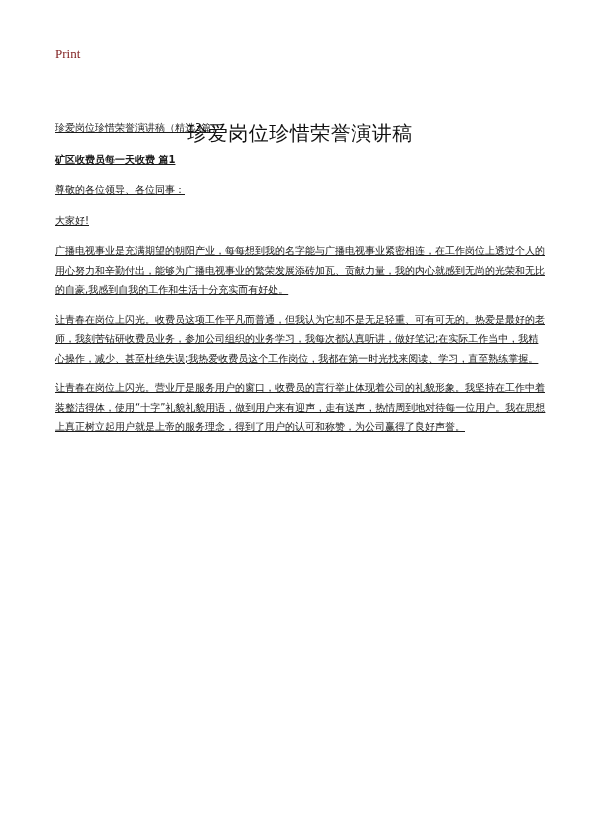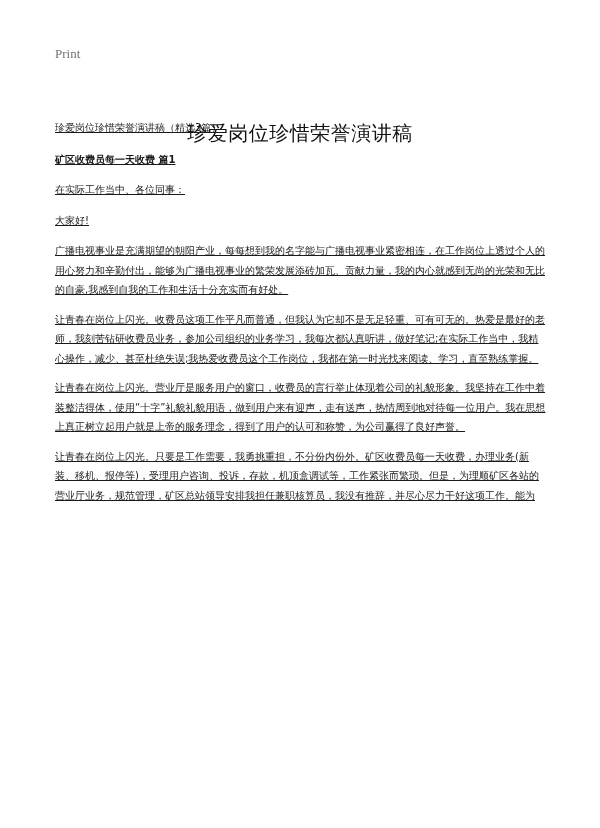--- a/index.html
+++ b/index.html
@@ -4,21 +4,21 @@
 <style>
   html, body { margin: 0; padding: 0; background: #ffffff; }
   body {
     width: 600px; height: 828px; overflow: hidden;
     font-family: "DejaVu Sans", sans-serif;
     color: #1a1a1a;
   }
   .page { position: relative; width: 600px; height: 828px; }
   .print-label {
     position: absolute; left: 55px; top: 46px;
-    font-family: "Liberation Serif", serif; font-size: 13px; color: #737373;
+    font-family: "Liberation Serif", serif; font-size: 13px; color: #7f1d1d;
   }
   .doc-title {
     position: absolute; left: 0; width: 600px; top: 80px;
     text-align: center; font-size: 20px; color: #111; letter-spacing: 0.5px; margin-top: 40px;
   }
   .content {
     position: absolute; left: 55px; top: 118px; width: 492px;
     font-size: 10px; line-height: 19.5px; text-decoration: underline;
   }
   .content p { margin: 0 0 10px 0; }
@@ -29,20 +29,19 @@
 </head>
 <body>
 
 <div class="page">
   <div class="print-label">Print</div>
   <div class="doc-title">珍爱岗位珍惜荣誉演讲稿</div>
 
   <div class="content">
     <p class="subtitle">珍爱岗位珍惜荣誉演讲稿（精选3篇）</p>
     <p class="section-heading">矿区收费员每一天收费 篇1</p>
-    <p class="greeting">在实际工作当中、各位同事：</p>
+    <p class="greeting">尊敬的各位领导、各位同事：</p>
     <p class="greeting">大家好!</p>
     <p>广播电视事业是充满期望的朝阳产业，每每想到我的名字能与广播电视事业紧密相连，在工作岗位上透过个人的用心努力和辛勤付出，能够为广播电视事业的繁荣发展添砖加瓦、贡献力量，我的内心就感到无尚的光荣和无比的自豪,我感到自我的工作和生活十分充实而有好处。</p>
     <p>让青春在岗位上闪光。收费员这项工作平凡而普通，但我认为它却不是无足轻重、可有可无的。热爱是最好的老师，我刻苦钻研收费员业务，参加公司组织的业务学习，我每次都认真听讲，做好笔记;在实际工作当中，我精心操作，减少、甚至杜绝失误;我热爱收费员这个工作岗位，我都在第一时光找来阅读、学习，直至熟练掌握。</p>
     <p>让青春在岗位上闪光。营业厅是服务用户的窗口，收费员的言行举止体现着公司的礼貌形象。我坚持在工作中着装整洁得体，使用“十字”礼貌礼貌用语，做到用户来有迎声，走有送声，热情周到地对待每一位用户。我在思想上真正树立起用户就是上帝的服务理念，得到了用户的认可和称赞，为公司赢得了良好声誉。</p>
-    <p>让青春在岗位上闪光。只要是工作需要，我勇挑重担，不分份内份外。矿区收费员每一天收费，办理业务(新装、移机、报停等)，受理用户咨询、投诉，存款，机顶盒调试等，工作紧张而繁琐。但是，为理顺矿区各站的营业厅业务，规范管理，矿区总站领导安排我担任兼职核算员，我没有推辞，并尽心尽力干好这项工作。能为</p>
   </div>
 </div>
 
 </body></html>

